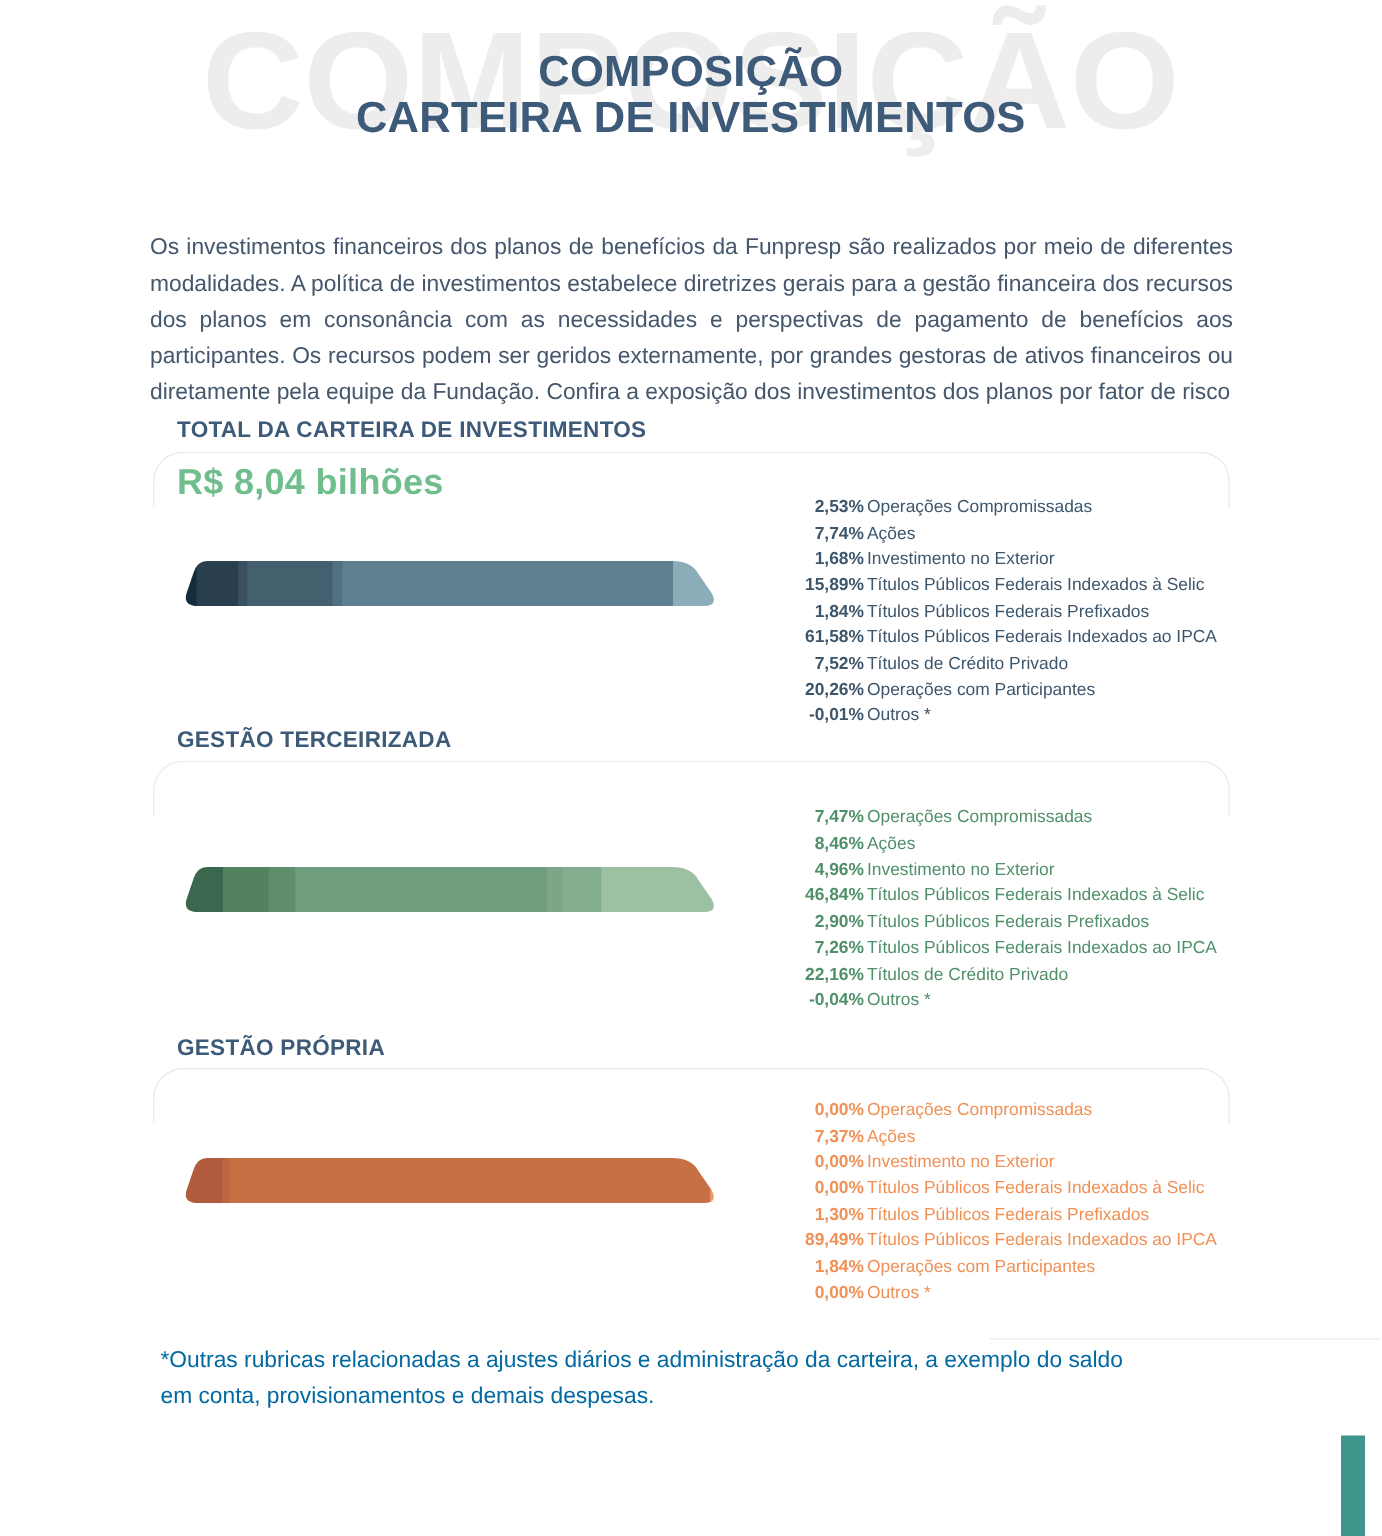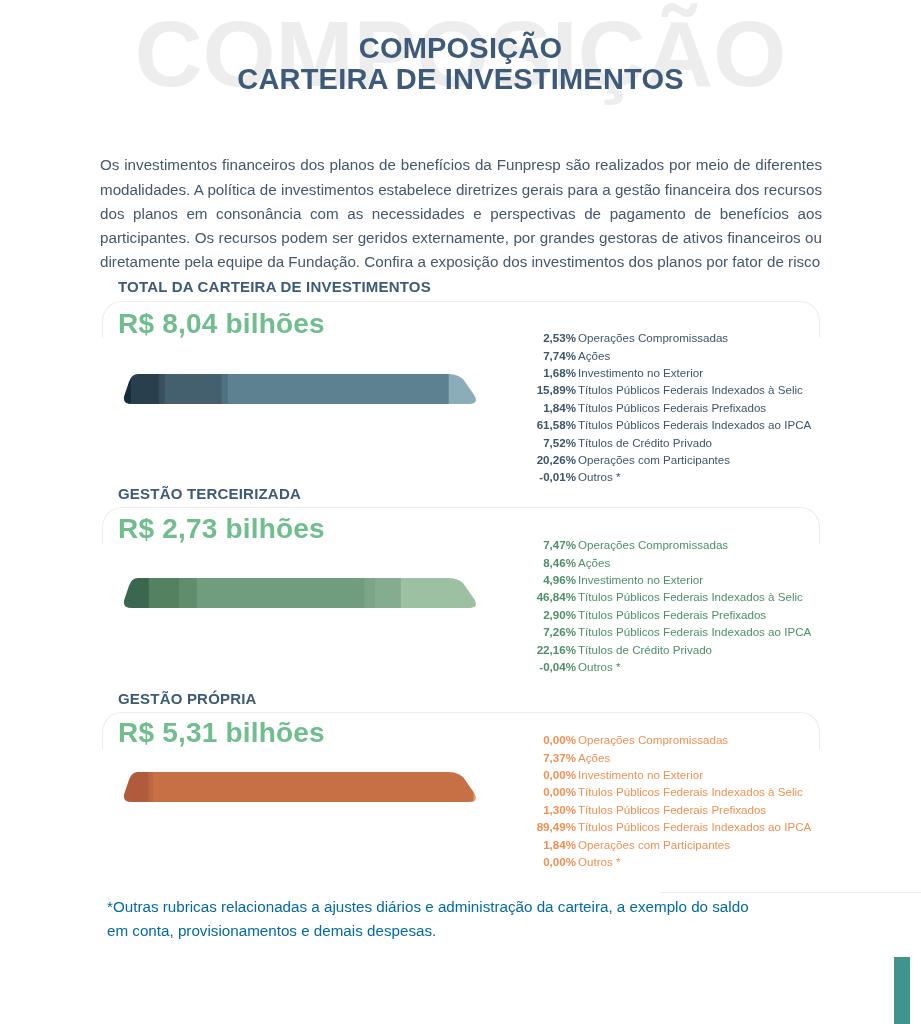--- a/index.html
+++ b/index.html
@@ -28,21 +28,21 @@
   .section-header {
     position:absolute; left:118px; font-size:15px; font-weight:700;
     color:#3d5a78; letter-spacing:0.2px; z-index:2;
   }
   .card-curve {
     position:absolute; left:102px; width:716px; height:36px;
     border:1px solid #ececec; border-bottom:none;
     border-radius:20px 20px 0 0; z-index:0; background:transparent;
   }
   .amount {
-    position:absolute; left:118px; font-size:28px; font-weight:700;
+    position:absolute; left:118px; font-size:24px; font-weight:700;
     color:#70bd8e; z-index:2; letter-spacing:0.2px;
   }
   .bar-wrap { position:absolute; left:122px; z-index:2; width:358px; height:30px; }
   .legend {
     position:absolute; left:532px; width:300px; z-index:2;
     font-size:11.6px;
   }
   .legend-row { display:flex; align-items:center; height:17.4px; }
   .legend-pct { width:44px; text-align:right; font-weight:700; flex:0 0 44px; }
   .legend-label { margin-left:2px; white-space:nowrap; }
@@ -126,21 +126,20 @@
         <span class="legend-label">Operações com Participantes</span>
       </div>
       <div class="legend-row">
         <span class="legend-pct">-0,01%</span>
         <span class="legend-label">Outros *</span>
       </div>
     </div>
 
   <div class="section-header" style="top:485px">GESTÃO TERCEIRIZADA</div>
   <div class="card-curve" style="top:507px"></div>
-  <div class="amount" style="top:513px">R$ 2,73 bilhões</div>
   <div class="bar-wrap" style="top:578px"><svg width="358" height="30" viewBox="0 0 358 30">
         <defs>
           <clipPath id="barclip1">
             <path d="M16,0 H326 Q339,0 343.5,8.5 L352.5,21.5 Q357,30 347,30 H10 Q0.2,30 2.2,22 L7,7.8 Q9.6,0 16,0 Z"></path>
           </clipPath>
         </defs>
         <g clip-path="url(#barclip1)">
           <rect x="0.00" y="0" width="27.34" height="30" fill="#3b674e"></rect>
           <rect x="26.74" y="0" width="30.89" height="30" fill="#548160"></rect>
           <rect x="57.03" y="0" width="18.36" height="30" fill="#5f8e6c"></rect>
@@ -180,21 +179,20 @@
         <span class="legend-label">Títulos de Crédito Privado</span>
       </div>
       <div class="legend-row">
         <span class="legend-pct">-0,04%</span>
         <span class="legend-label">Outros *</span>
       </div>
     </div>
 
   <div class="section-header" style="top:690px">GESTÃO PRÓPRIA</div>
   <div class="card-curve" style="top:712px"></div>
-  <div class="amount" style="top:717px">R$ 5,31 bilhões</div>
   <div class="bar-wrap" style="top:772px"><svg width="358" height="30" viewBox="0 0 358 30">
         <defs>
           <clipPath id="barclip2">
             <path d="M16,0 H326 Q339,0 343.5,8.5 L352.5,21.5 Q357,30 347,30 H10 Q0.2,30 2.2,22 L7,7.8 Q9.6,0 16,0 Z"></path>
           </clipPath>
         </defs>
         <g clip-path="url(#barclip2)">
           <rect x="0.00" y="0" width="26.98" height="30" fill="#b05b3c"></rect>
           <rect x="26.38" y="0" width="5.25" height="30" fill="#bd6742"></rect>
           <rect x="31.04" y="0" width="320.97" height="30" fill="#c76f45"></rect>

